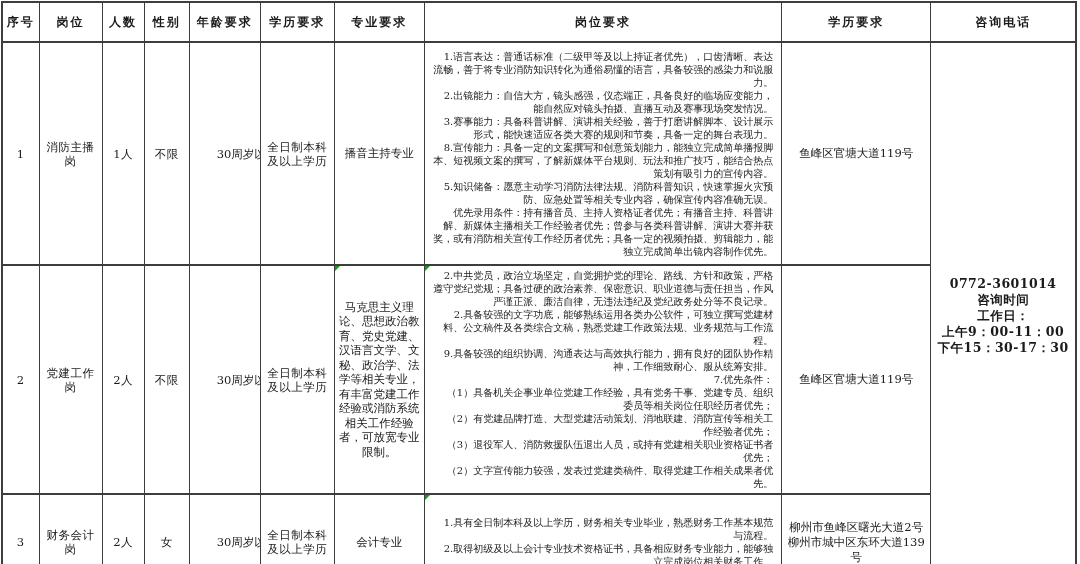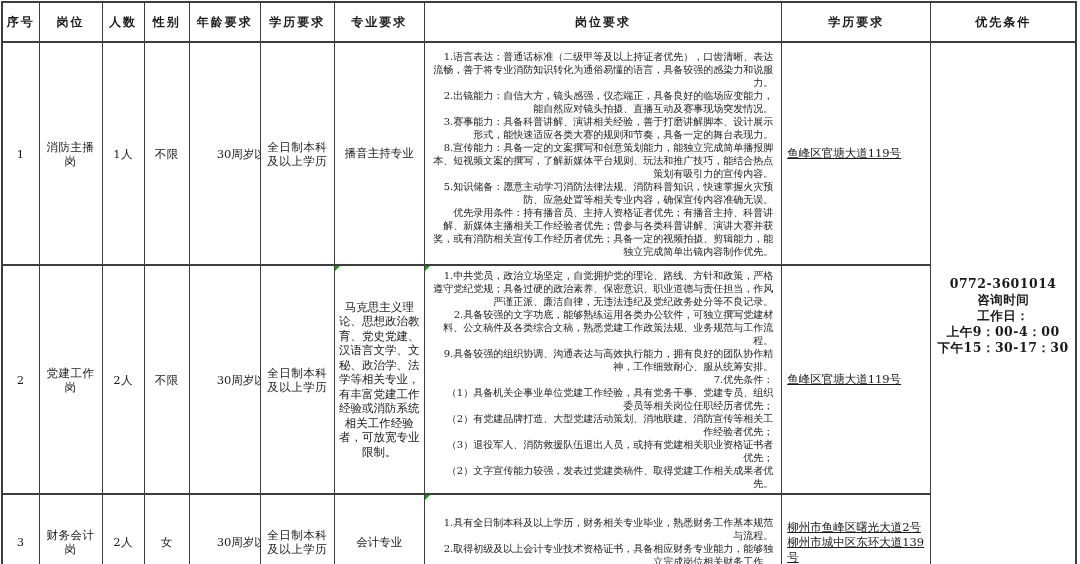--- a/index.html
+++ b/index.html
@@ -28,21 +28,21 @@
   tr.r2 { height:209px; }
   tr.r3 { height:96px; }
   td.c { text-align:center; font-size:11.5px; line-height:14px; letter-spacing:0.5px; }
   td.nowrap { white-space:nowrap; letter-spacing:0;padding-left:27px; }
   td.req {
     font-size:10px; line-height:13px; text-align:right;
     padding:3px 8px 3px 5px; position:relative; letter-spacing:0;
   }
   td.req .para { text-indent:11px; }
   td.major { font-size:11.5px; line-height:14.5px; text-align:center; padding:0 4px; position:relative; }
-  td.loc { font-size:11.5px; line-height:15px; text-align:left; padding:0 5px; position:relative;text-decoration:underline; }
+  td.loc { font-size:11.5px; line-height:15px; text-align:center; padding:0 5px; position:relative; }
   td.phone { font-weight:bold; font-size:12.5px; line-height:16px; text-align:center; letter-spacing:0.5px; }
   .green-tri {
     position:absolute; top:0; left:0; width:0; height:0;
     border-top:5px solid #169c16; border-right:5px solid transparent;
   }
 </style>
 </head>
 <body>
 
 <div class="sheet">
@@ -64,21 +64,21 @@
         <tr class="hrow">
     <th>序号</th>
     <th>岗位</th>
     <th>人数</th>
     <th>性别</th>
     <th>年龄要求</th>
     <th>学历要求</th>
     <th>专业要求</th>
     <th>岗位要求</th>
     <th>学历要求</th>
-    <th>优先条件</th>
+    <th>咨询电话</th>
   </tr>
 
   <tr class="r1">
     <td class="c">1</td>
     <td class="c">消防主播岗</td>
     <td class="c">1人</td>
     <td class="c">不限</td>
     <td class="c nowrap">30周岁以下</td>
     <td class="c">全日制本科及以上学历</td>
     <td class="major">播音主持专业</td>
@@ -88,39 +88,39 @@
       <div class="para">3.赛事能力：具备科普讲解、演讲相关经验，善于打磨讲解脚本、设计展示形式，能快速适应各类大赛的规则和节奏，具备一定的舞台表现力。</div>
       <div class="para">8.宣传能力：具备一定的文案撰写和创意策划能力，能独立完成简单播报脚本、短视频文案的撰写，了解新媒体平台规则、玩法和推广技巧，能结合热点策划有吸引力的宣传内容。</div>
       <div class="para">5.知识储备：愿意主动学习消防法律法规、消防科普知识，快速掌握火灾预防、应急处置等相关专业内容，确保宣传内容准确无误。</div>
       <div class="para">优先录用条件：持有播音员、主持人资格证者优先；有播音主持、科普讲解、新媒体主播相关工作经验者优先；曾参与各类科普讲解、演讲大赛并获奖，或有消防相关宣传工作经历者优先；具备一定的视频拍摄、剪辑能力，能独立完成简单出镜内容制作优先。</div>
     </td>
     <td class="loc">鱼峰区官塘大道119号</td>
     <td class="phone" rowspan="3">
       <div>0772-3601014</div>
       <div>咨询时间</div>
       <div>工作日：</div>
-      <div>上午9：00-4：00</div>
+      <div>上午9：00-11：00</div>
       <div>下午15：30-17：30</div>
     </td>
   </tr>
 
   <tr class="r2">
     <td class="c">2</td>
     <td class="c">党建工作岗</td>
     <td class="c">2人</td>
     <td class="c">不限</td>
     <td class="c nowrap">30周岁以下</td>
     <td class="c">全日制本科及以上学历</td>
     <td class="major">
       <span class="green-tri"></span>
       <span>马克思主义理论、思想政治教育、党史党建、汉语言文学、文秘、政治学、法学等相关专业，有丰富党建工作经验或消防系统相关工作经验者，可放宽专业限制。</span>
     </td>
     <td class="req">
       <span class="green-tri"></span>
-      <div class="para">1.中共党员，政治立场坚定，自觉拥护党的理论、路线、方针和政策，严格遵守党纪党规；具备过硬的政治素养、保密意识、职业道德与责任担当，作风严谨正派、廉洁自律，无违法违纪及党纪政务处分等不良记录。</div>
+      <div class="para">2.中共党员，政治立场坚定，自觉拥护党的理论、路线、方针和政策，严格遵守党纪党规；具备过硬的政治素养、保密意识、职业道德与责任担当，作风严谨正派、廉洁自律，无违法违纪及党纪政务处分等不良记录。</div>
       <div class="para">2.具备较强的文字功底，能够熟练运用各类办公软件，可独立撰写党建材料、公文稿件及各类综合文稿，熟悉党建工作政策法规、业务规范与工作流程。</div>
       <div class="para">9.具备较强的组织协调、沟通表达与高效执行能力，拥有良好的团队协作精神，工作细致耐心、服从统筹安排。</div>
       <div class="para">7.优先条件：</div>
       <div class="para">（1）具备机关企事业单位党建工作经验，具有党务干事、党建专员、组织委员等相关岗位任职经历者优先；</div>
       <div class="para">（2）有党建品牌打造、大型党建活动策划、消地联建、消防宣传等相关工作经验者优先；</div>
       <div class="para">（3）退役军人、消防救援队伍退出人员，或持有党建相关职业资格证书者优先；</div>
       <div class="para">（2）文字宣传能力较强，发表过党建类稿件、取得党建工作相关成果者优先。</div>
     </td>
     <td class="loc">鱼峰区官塘大道119号</td>
   </tr>

